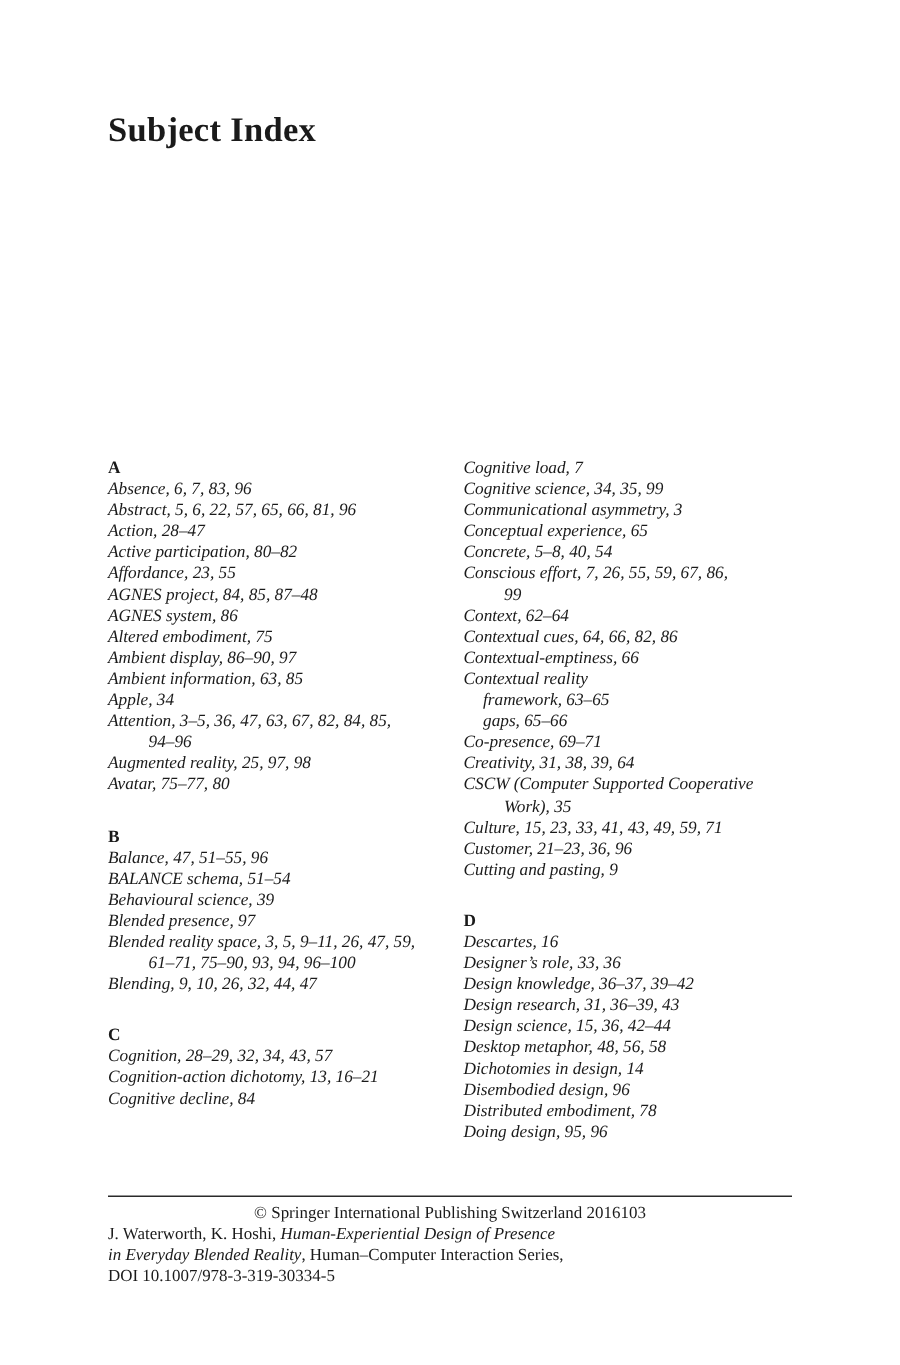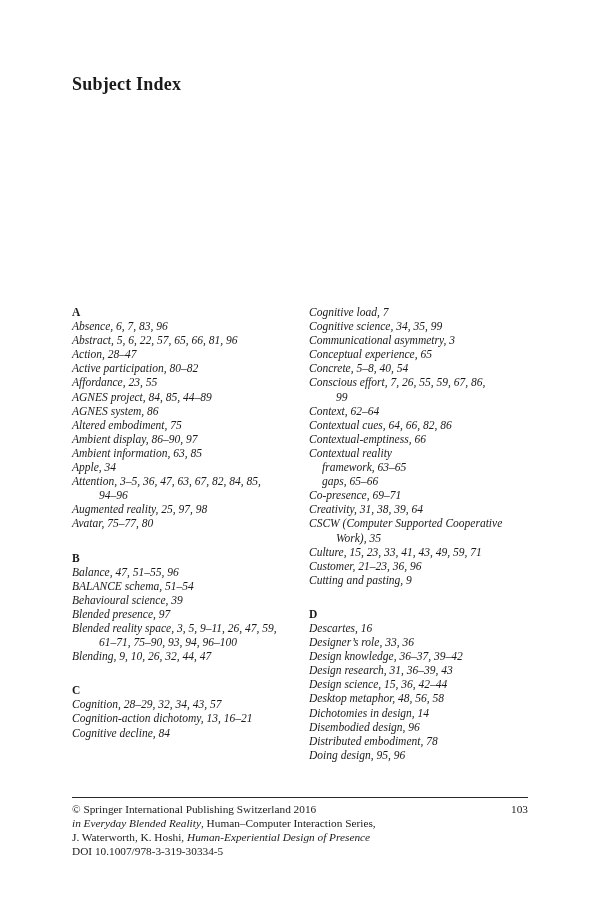--- a/index.html
+++ b/index.html
@@ -10,21 +10,21 @@
     background: #ffffff;
     font-family: "Liberation Serif", serif;
     color: #1a1a1a;
     overflow: hidden;
   }
   .title {
     position: absolute;
     left: 72px;
     top: 74px;
     margin: 0;
-    font-size: 18px;
+    font-size: 23px;
     font-weight: bold;
     letter-spacing: 0.2px;
   }
   .index {
     position: absolute;
     left: 72px;
     top: 305px;
     width: 458px;
     display: flex;
   }
@@ -44,21 +44,21 @@
     left: 72px;
     top: 797px;
     width: 456px;
     border-top: 1px solid #2a2a2a;
     padding-top: 5px;
     font-size: 11.3px;
     line-height: 13.9px;
   }
   .footer-row {
     display: flex;
-    justify-content: space-between;
+    justify-content: center;
   }
   .footer em { font-style: italic; }
 </style>
 </head>
 <body>
 
 <div class="page">
 
   <h1 class="title">Subject Index</h1>
 
@@ -75,21 +75,21 @@
           <div class="entry">
             <div class="line">Action, 28–47</div>
           </div>
           <div class="entry">
             <div class="line">Active participation, 80–82</div>
           </div>
           <div class="entry">
             <div class="line">Affordance, 23, 55</div>
           </div>
           <div class="entry">
-            <div class="line">AGNES project, 84, 85, 44–89</div>
+            <div class="line">AGNES project, 84, 85, 87–48</div>
           </div>
           <div class="entry">
             <div class="line">AGNES system, 86</div>
           </div>
           <div class="entry">
             <div class="line">Altered embodiment, 75</div>
           </div>
           <div class="entry">
             <div class="line">Ambient display, 86–90, 97</div>
           </div>
@@ -238,18 +238,18 @@
           </div>
         </div>
       </div>
   </div>
 
   <div class="footer">
     <div class="footer-row">
       <span>© Springer International Publishing Switzerland 2016</span>
       <span>103</span>
     </div>
+    <div><span>J. Waterworth, K. Hoshi, </span><em>Human-Experiential Design of Presence</em></div>
     <div><em>in Everyday Blended Reality</em><span>, Human–Computer Interaction Series,</span></div>
-    <div><span>J. Waterworth, K. Hoshi, </span><em>Human-Experiential Design of Presence</em></div>
     <div>DOI 10.1007/978-3-319-30334-5</div>
   </div>
 
 </div>
 
 </body></html>

